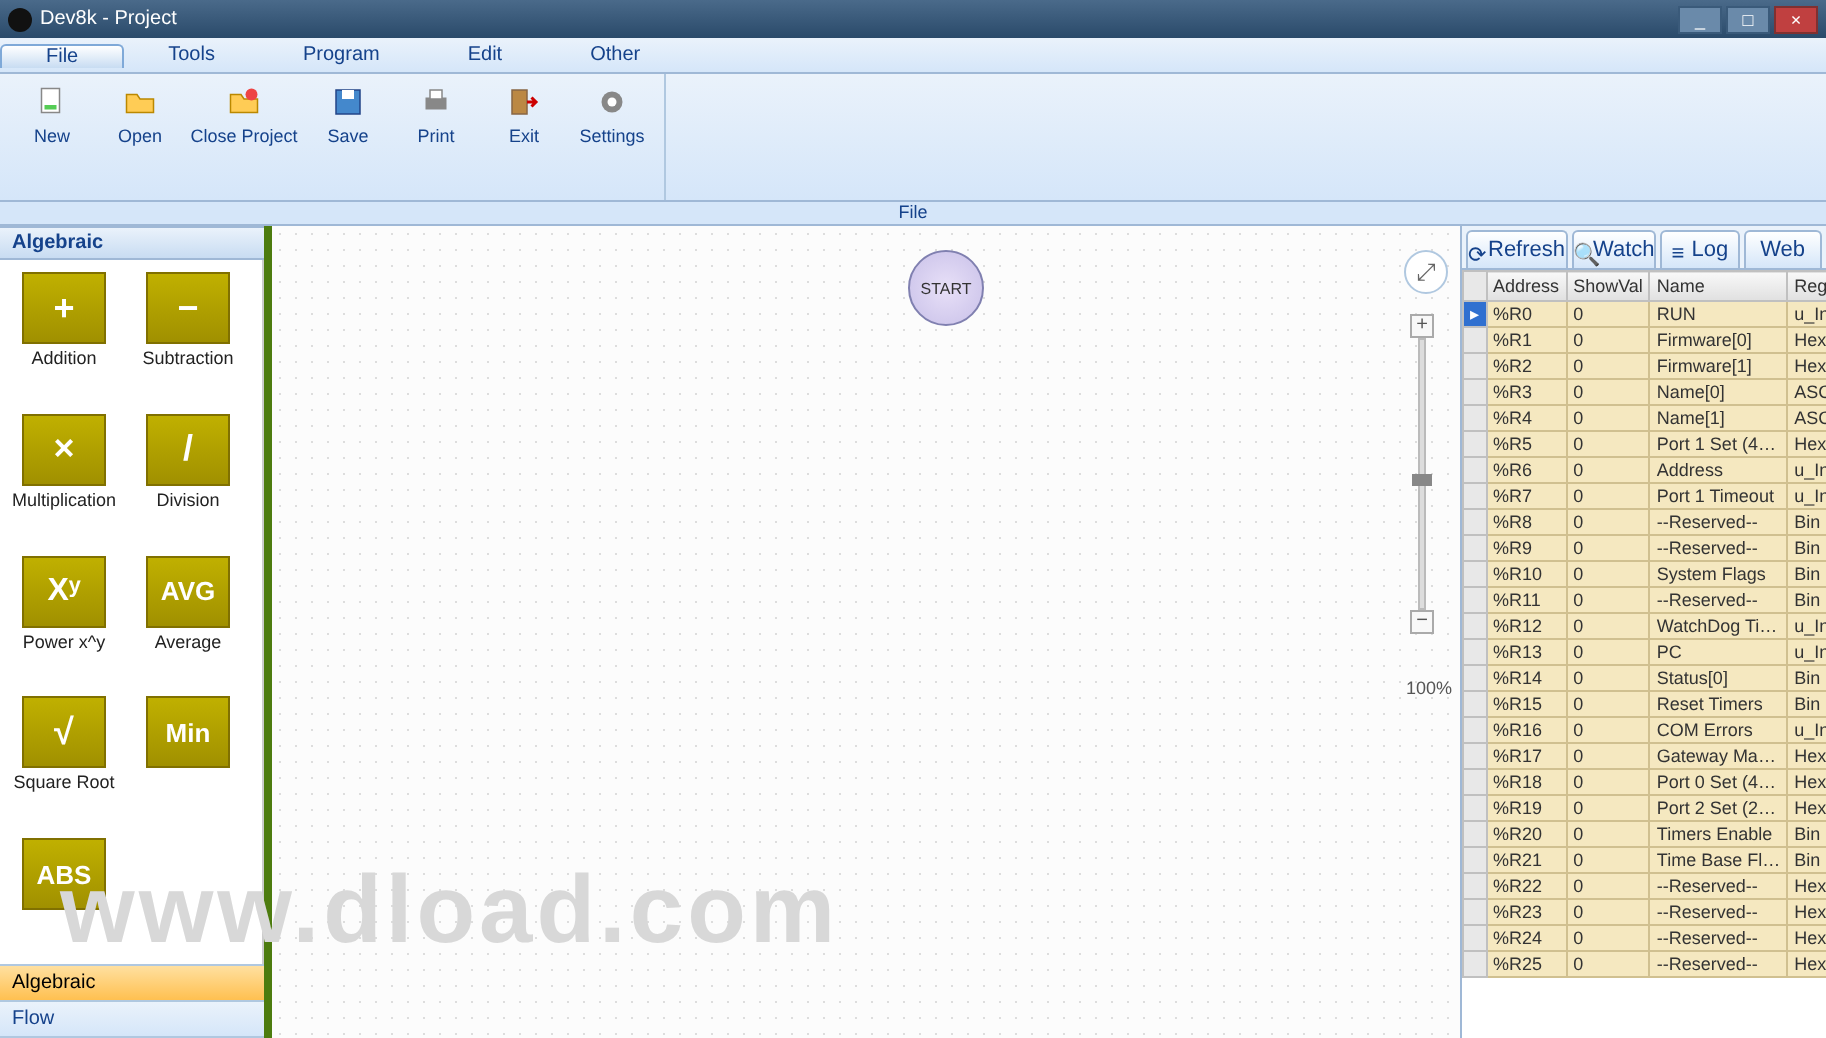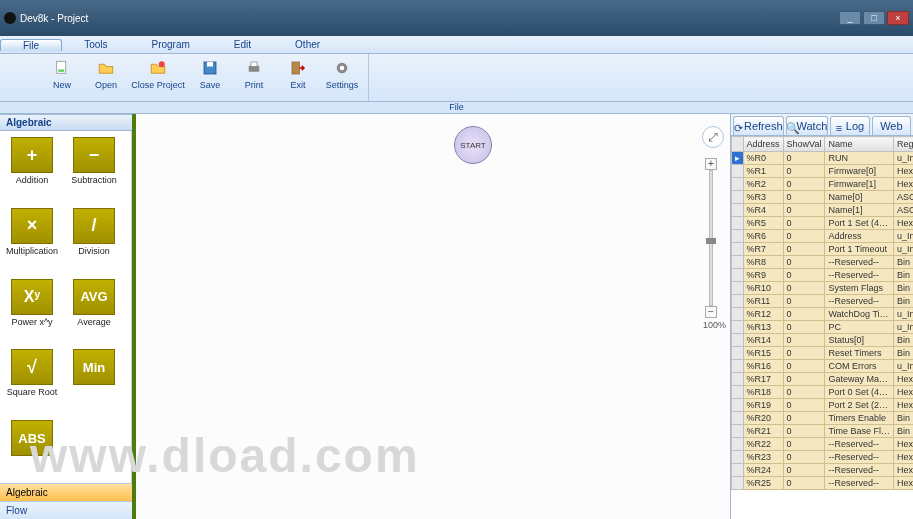--- a/index.html
+++ b/index.html
@@ -1,26 +1,26 @@
 <!DOCTYPE html>
 <html><head>
 <meta charset="utf-8">
 <style>
 * { box-sizing: border-box; margin: 0; padding: 0; font-family: Tahoma, sans-serif; font-size: 11px; }
 html, body { width: 913px; height: 519px; overflow: hidden; background: #fff; }
-.titlebar { height: 36px; background: linear-gradient(#4a6a8a,#2a4a6a); color: #fff; display: flex; align-items: center; padding: 0 4px; }
+.titlebar { height: 19px; background: linear-gradient(#4a6a8a,#2a4a6a); color: #fff; display: flex; align-items: center; padding: 0 4px; }
 .titlebar .icon { width: 12px; height: 12px; background: #111; border-radius: 50%; margin-right: 4px; }
 .titlebar .title { font-size: 10px; }
 .titlebar .spacer { flex: 1; }
 .titlebar .winbtn { width: 22px; height: 14px; background: #6a8aaa; margin-left: 2px; text-align: center; line-height: 12px; font-size: 9px; color: #fff; border: 1px solid #3a5a7a; cursor: pointer; }
 .titlebar .winbtn.close { background: #c04040; border-color: #803030; }
 .menubar { height: 18px; background: linear-gradient(#eaf2fb,#d5e6f9); display: flex; align-items: center; border-bottom: 1px solid #9fb8d6; }
 .menubar .mitem { padding: 0 22px; font-size: 10px; color: #15428b; cursor: pointer; }
 .menubar .mitem.active { background: linear-gradient(#fff,#c8dcf2); border: 1px solid #7fa9d8; border-bottom: none; border-radius: 3px 3px 0 0; }
-.ribbon { height: 48px; background: linear-gradient(#eaf2fb,#d5e6f9); border-bottom: 1px solid #9fb8d6; display: flex; padding-left: 36px; }
+.ribbon { height: 64px; background: linear-gradient(#eaf2fb,#d5e6f9); border-bottom: 1px solid #9fb8d6; display: flex; }
 .ribbon .group { display: flex; border-right: 1px solid #b0c8e0; padding: 2px 4px; }
 .ribbon .rbtn { width: 44px; display: flex; flex-direction: column; align-items: center; justify-content: flex-start; padding-top: 2px; gap: 2px; cursor: pointer; border-radius: 3px; }
 .ribbon .rbtn .ric { width: 20px; height: 20px; display: flex; align-items: center; justify-content: center; }
 .ribbon .rbtn .ric svg { width: 18px; height: 18px; }
 .ribbon .rbtn .rlb { font-size: 9px; color: #15428b; }
 .ribbonlabel { text-align: center; font-size: 9px; color: #15428b; background: #d5e6f9; height: 12px; border-bottom: 1px solid #9fb8d6; }
 .body { display: flex; height: calc(519px - 18px - 18px - 48px - 12px); }
 .left { width: 136px; background: #eaf2fb; border-right: 4px solid #4d7c0f; display: flex; flex-direction: column; }
 .left .cathdr { background: linear-gradient(#eaf2fb,#c8dcf2); border: 1px solid #9fb8d6; border-width: 1px 0; padding: 2px 6px; font-size: 10px; font-weight: bold; color: #15428b; }
 .left .palette { flex: 1; overflow-y: auto; background: #fff; display: flex; flex-wrap: wrap; padding: 6px 2px; gap: 4px 2px; border-right: 1px solid #ccc; }
@@ -30,21 +30,21 @@
 .left .cats { }
 .left .cats .cat { font-size: 10px; padding: 3px 6px; color: #15428b; cursor: pointer; border-top: 1px solid #b0c8e0; background: linear-gradient(#eaf2fb,#d5e6f9); }
 .left .cats .cat.active { background: linear-gradient(#ffe0a0,#ffc050); color: #000; }
 .center { flex: 1; position: relative; background: #fcfcfc; background-image: radial-gradient(#ddd 0.5px, transparent 0.5px); background-size: 8px 8px; border-right: 1px solid #9fb8d6; }
 .center .startnode { position: absolute; left: 318px; top: 12px; width: 38px; height: 38px; border-radius: 50%; background: radial-gradient(#e8e0f8,#c8c0e8); border: 1px solid #8080b0; display: flex; align-items: center; justify-content: center; font-size: 8px; color: #333; cursor: move; }
 .center .fitbtn { position: absolute; right: 6px; top: 12px; width: 22px; height: 22px; border: 1px solid #b0c8e0; border-radius: 50%; background: #fff; display: flex; align-items: center; justify-content: center; cursor: pointer; font-size: 12px; color: #666; }
 .center .zoomtrack { position: absolute; right: 12px; top: 44px; width: 14px; height: 160px; display: flex; flex-direction: column; align-items: center; }
 .center .zoomtrack .zb { width: 12px; height: 12px; border: 1px solid #aaa; background: #f8f8f8; font-size: 10px; line-height: 10px; text-align: center; cursor: pointer; color: #555; }
 .center .zoomtrack .track { flex: 1; width: 4px; background: #ddd; border: 1px solid #bbb; position: relative; }
 .center .zoomtrack .thumb { position: absolute; top: 50%; left: -4px; width: 10px; height: 6px; background: #888; cursor: pointer; }
-.center .zoomlabel { position: absolute; right: 4px; top: 206px; font-size: 9px; color: #555; }
+.center .zoomlabel { position: absolute; right: 4px; top: 226px; font-size: 9px; color: #555; }
 .right { width: 182px; background: #eaf2fb; display: flex; flex-direction: column; }
 .right .tabs { height: 22px; display: flex; gap: 2px; padding: 2px 2px 0 2px; background: #eaf2fb; border-bottom: 1px solid #9fb8d6; }
 .right .tabs .tab { flex: 1; background: linear-gradient(#fff,#d5e6f9); border: 1px solid #9fb8d6; border-bottom: none; border-radius: 3px 3px 0 0; font-size: 9px; color: #15428b; display: flex; align-items: center; justify-content: center; gap: 2px; cursor: pointer; }
 .right .tabs .tab .tic { width: 8px; height: 8px; display: inline-block; }
 .right .grid { flex: 1; overflow: auto; background: #fff; }
 .right .grid table { width: 100%; border-collapse: collapse; }
 .right .grid th { background: linear-gradient(#f8f8f8,#e0e0e0); border: 1px solid #c0c0c0; font-size: 9px; padding: 2px 3px; font-weight: normal; color: #333; text-align: left; }
 .right .grid td { border: 1px solid #d0c090; font-size: 9px; padding: 1px 3px; background: #f5e8c0; color: #333; white-space: nowrap; overflow: hidden; }
 .right .grid tr.sel td:first-child { background: #3070d0; color: #fff; }
 .right .grid td:nth-child(1) { width: 30px; }

